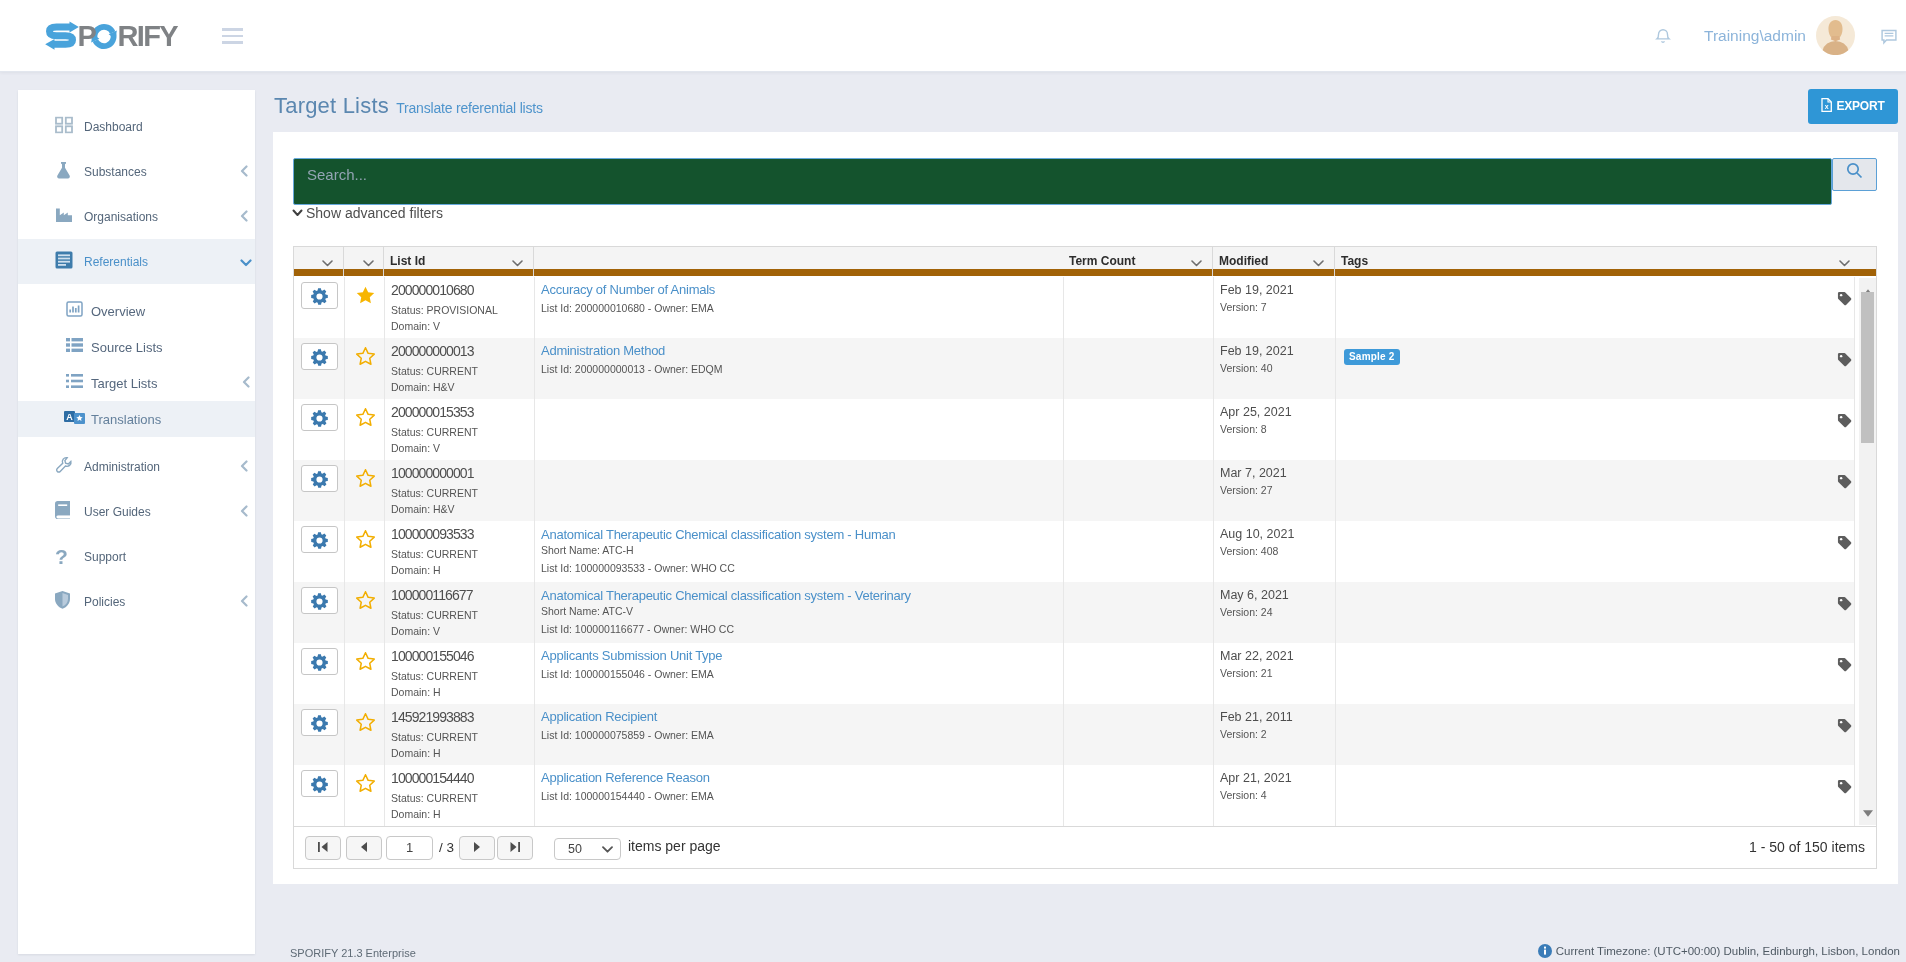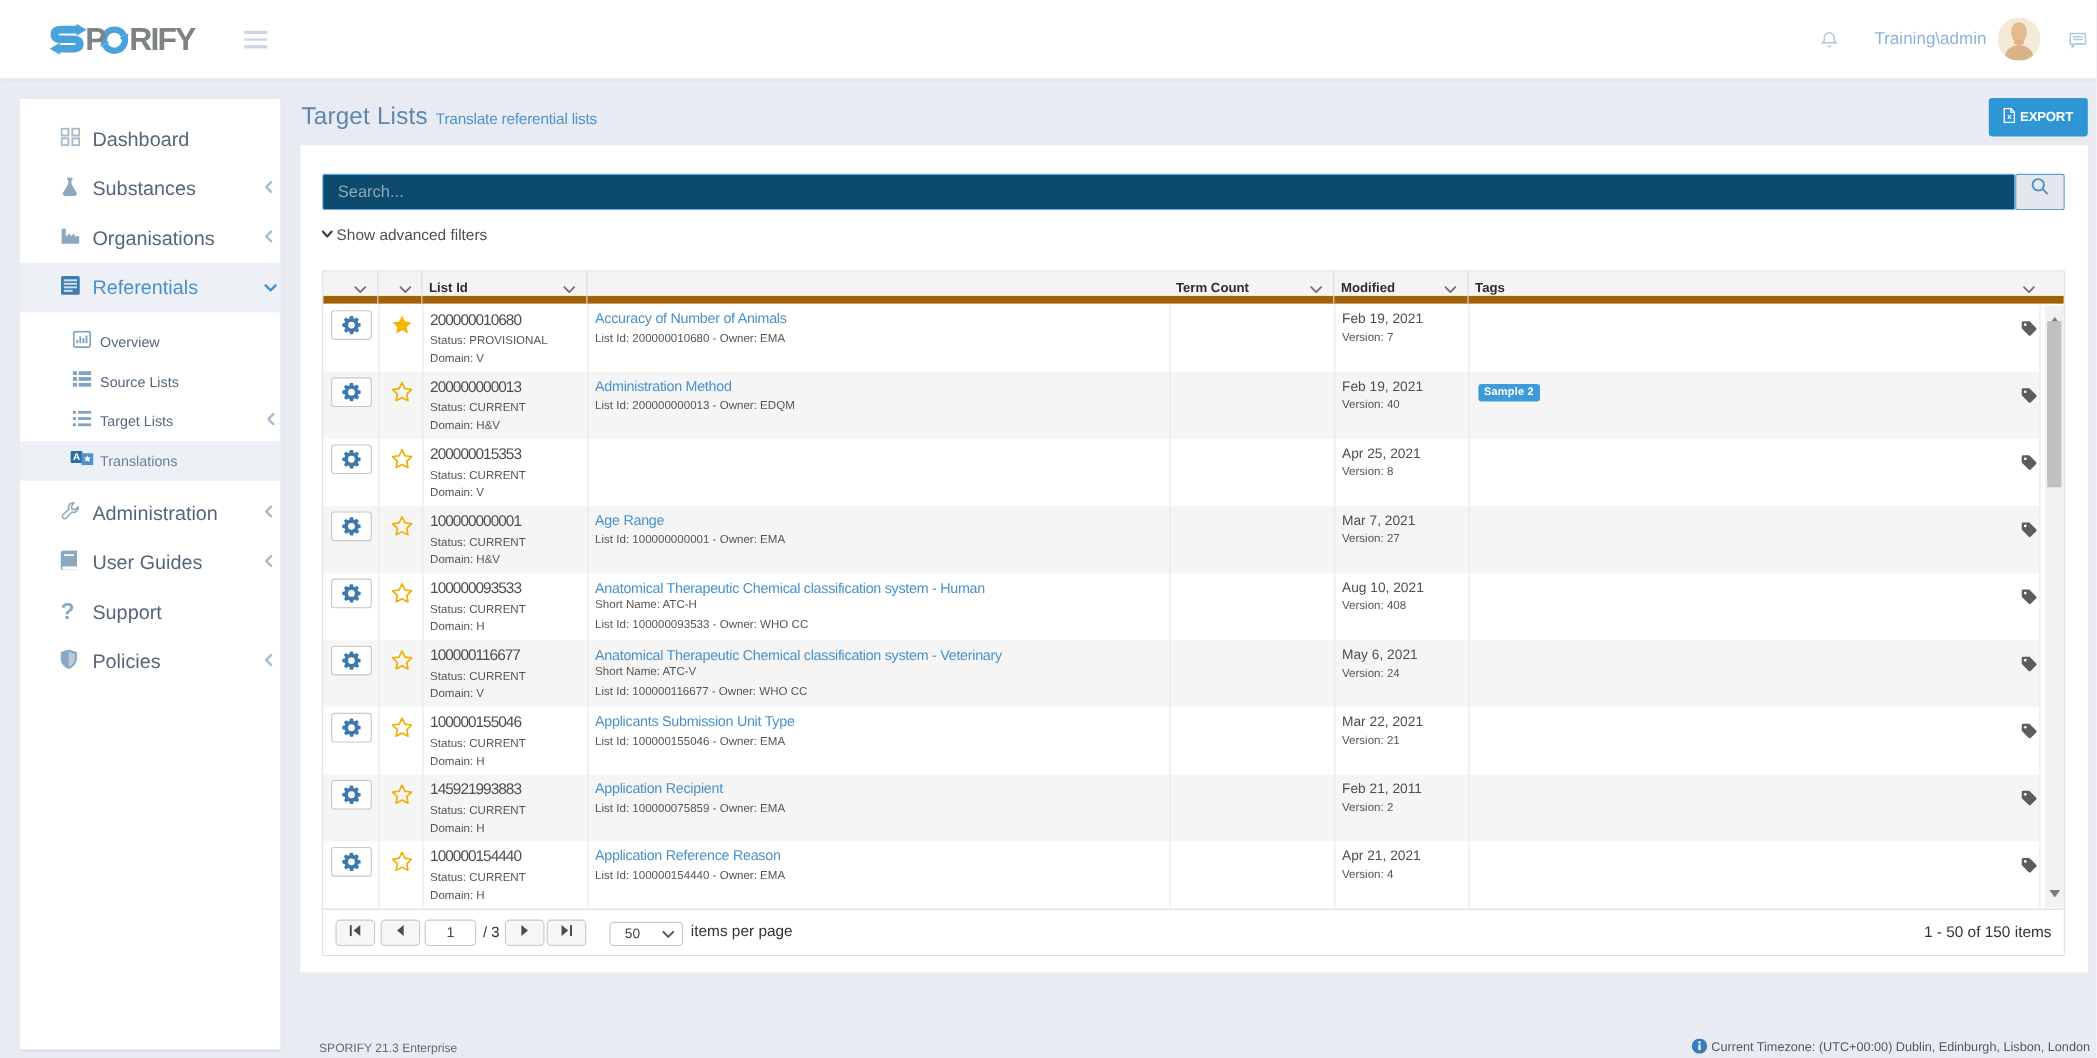--- a/index.html
+++ b/index.html
@@ -6,33 +6,33 @@
 #topbar{position:absolute;left:0;top:0;width:1906px;height:72px;background:#fff;border-bottom:1px solid #e2e6ee;box-shadow:0 1px 3px rgba(60,70,90,.07);z-index:5}
 #burger{position:absolute;left:222px;top:28px;width:21px;height:16px}
 #burger i{display:block;height:2.5px;background:#ccd5e4;margin-bottom:4px}
 .bellw{position:absolute;left:1655px;top:28px}
 #uname{position:absolute;left:1704px;top:27px;font-size:15.5px;color:#8cb4da}
 .avatarw{position:absolute;left:1816px;top:16px}
 .chatw{position:absolute;left:1881px;top:29px}
 #sidebar{position:absolute;left:18px;top:90px;width:237px;height:864px;background:#fff;box-shadow:0 1px 2px rgba(60,70,90,.1)}
 .mi{position:absolute;left:0;width:237px;height:45px}
 .mi .ic{position:absolute;left:37px;top:50%;transform:translateY(-50%)}
-.mi .tx{position:absolute;left:66px;top:50%;transform:translateY(-50%);font-size:18px;color:#54667a}
+.mi .tx{position:absolute;left:66px;top:50%;transform:translateY(-50%);font-size:12px;color:#54667a}
 .mi .ch{position:absolute;left:222px;top:50%;transform:translateY(-50%)}
 .smi{position:absolute;left:0;width:237px;height:36px}
 .smi .ic{position:absolute;left:48px;top:50%;transform:translateY(-50%)}
 .smi .tx{position:absolute;left:73px;top:50%;transform:translateY(-50%);font-size:13px;color:#55677d}
 .smi .ch{position:absolute;left:224px;top:50%;transform:translateY(-50%)}
 .hl{background:#edf1f6}
 #pagetitle{position:absolute;left:274px;top:93px;font-size:22px;color:#5b87b0;letter-spacing:.2px}
 #pagetitle span{font-size:14px;color:#4e94cc;margin-left:1px;letter-spacing:-.2px}
 #exportbtn{position:absolute;left:1808px;top:89px;width:90px;height:35px;background:#2f96d6;border-radius:3px;color:#fff;font-size:12px;font-weight:bold;letter-spacing:-.2px;text-align:center;line-height:35px}
 #exportbtn svg{vertical-align:-2px;margin-right:4px}
 #card{position:absolute;left:273px;top:132px;width:1625px;height:752px;background:#fff}
-#searchinput{position:absolute;left:293px;top:158px;width:1539px;height:33px;border:1px solid #66a8dc;border-radius:2px;background:#0c4a6e;font-size:15px;color:#93a4b3;line-height:31px;padding-left:13px}
+#searchinput{position:absolute;left:293px;top:158px;width:1539px;height:47px;border:1px solid #66a8dc;border-radius:2px;background:#14532d;font-size:15px;color:#93a4b3;line-height:31px;padding-left:13px}
 #searchbtn{position:absolute;left:1832px;top:158px;width:45px;height:33px;border:1px solid #5ba0d6;border-radius:2px;background:#e4e7ec;text-align:center;line-height:30px}
 #advf{position:absolute;left:292px;top:204.5px;font-size:14px;color:#4f4f4f}
 #advf svg{vertical-align:1px;margin-right:3px}
 #grid{position:absolute;left:293px;top:246px;width:1584px;height:623px;border:1px solid #d9d9d9;background:#fff}
 #ghead{position:absolute;left:0;top:0;width:1582px;height:29px;background:#f4f4f4;border-bottom:7px solid #a16207}
 .hc{position:absolute;top:0;height:29px;border-right:1px solid #d9d9d9}
 .hc .lbl{position:absolute;left:6px;top:7px;font-size:12px;font-weight:bold;color:#2d2d2d;white-space:nowrap}
 .hchev{position:absolute;top:13px;line-height:0}
 #gbody{position:absolute;left:0;top:30px;width:1582px;height:549px;overflow:hidden}
 .vline{position:absolute;top:0;height:549px;width:1px;background:#e7e7e7}
@@ -359,24 +359,20 @@
             <path d="M15 9.2V6.8l-1.9-.4a5.3 5.3 0 0 0-.4-1l1-1.6-1.6-1.6-1.6 1a5.3 5.3 0 0 0-1-.4L9.2 1H6.8l-.4 1.9a5.3 5.3 0 0 0-1 .4l-1.6-1L2.2 3.8l1 1.6a5.3 5.3 0 0 0-.4 1L1 6.8v2.4l1.9.4c.1.4.2.7.4 1l-1 1.6 1.6 1.6 1.6-1c.3.2.7.3 1 .4l.4 1.8h2.4l.4-1.9c.4-.1.7-.2 1-.4l1.6 1 1.6-1.6-1-1.6c.2-.3.3-.7.4-1l1.7-.3zM8 10.6a2.6 2.6 0 1 1 0-5.2 2.6 2.6 0 0 1 0 5.2z"></path>
           </svg></div>
   <div class="star"><svg width="19" height="18" viewBox="0 0 20 19">
             <path d="M10 0.8l2.8 5.9 6.4.8-4.7 4.4 1.2 6.3L10 15.1l-5.7 3.1 1.2-6.3L.8 7.5l6.4-.8z" fill="none" stroke="#f2ae00" stroke-width="1.6" stroke-linejoin="round"></path>
           </svg></div>
   <div class="idcol">
           <div class="idtx">100000000001</div>
           <div class="sb2" style="top:27px">Status: CURRENT</div>
           <div class="sb2" style="top:43px">Domain: H&amp;V</div>
         </div>
-  <div class="nmcol">
-          <div class="nm" style="top:4.5px">Age Range</div>
-          <div class="sb" style="top:25px">List Id: 100000000001 - Owner: EMA</div>
-        </div>
   <div class="mdcol">
           <div class="dt">Mar 7, 2021</div>
           <div class="sb" style="top:24px">Version: 27</div>
         </div>
   <div class="tgcol"></div>
   <div class="tagico"><svg width="15" height="15" viewBox="0 0 16 16">
             <path d="M8.6 1.2L14.8 7.4a1.6 1.6 0 0 1 0 2.3l-4.9 4.9a1.6 1.6 0 0 1-2.3 0L1.4 8.4A1.4 1.4 0 0 1 1 7.4V2.4A1.4 1.4 0 0 1 2.4 1h5a1.4 1.4 0 0 1 1.2.2z" fill="#5d5d5d"></path>
             <circle cx="4.4" cy="4.4" r="1.3" fill="#fff"></circle>
           </svg></div>
 </div>

